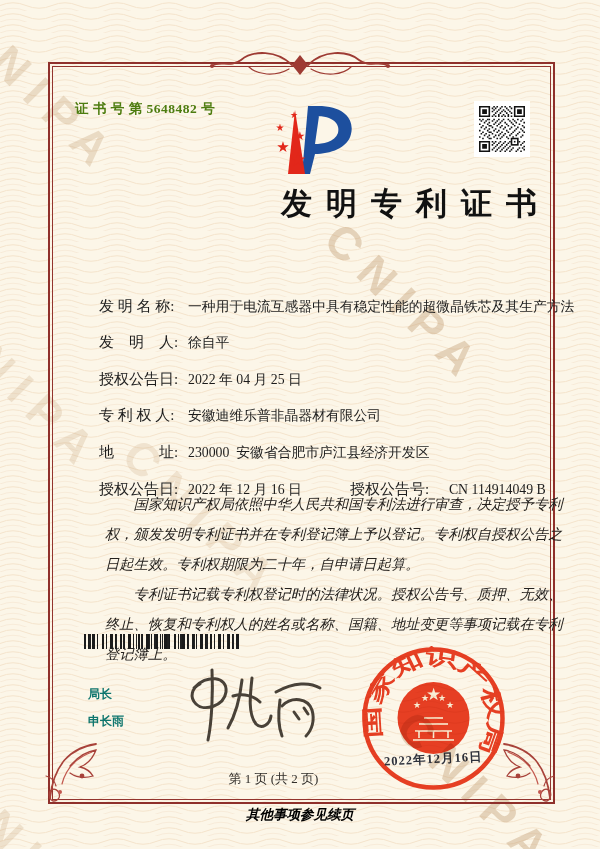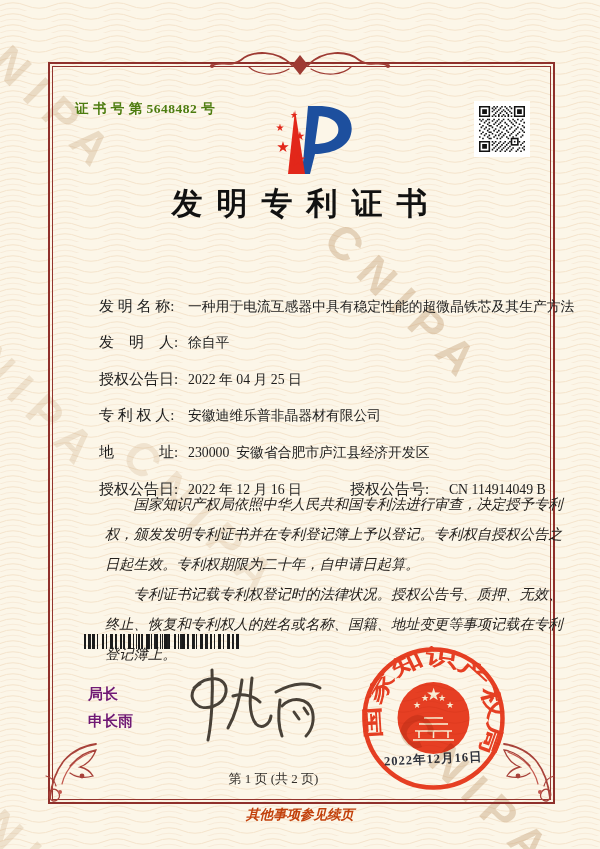--- a/index.html
+++ b/index.html
@@ -17,44 +17,44 @@
   }
   .wm2{color:rgba(196,160,118,.42);}
   .frame{position:absolute; left:48px; top:62px; width:503px; height:738px;
     border:2px solid #8f302b;}
   .frame-inner{position:absolute; inset:2px; border:1px solid #93342e;}
   .cert-no{position:absolute; left:75px; top:100px; font-size:13.5px; font-weight:bold;
     color:#4d7c0f; white-space:pre; letter-spacing:.5px;}
   .logo{position:absolute; left:252px; top:100px;}
   .qr{position:absolute; left:474px; top:101px; background:#ffffff; padding:5px;}
   .title{position:absolute; left:48px; top:183px; width:503px; margin:0;
-    font-size:31px; font-weight:bold; text-align:center; letter-spacing:14px;
+    font-size:31px; font-weight:bold; text-align:right; letter-spacing:14px;
     text-indent:14px; color:#111;}
   .fields{position:absolute; left:75px; top:251px; width:458px; font-weight:normal;}
   .frow{height:36.6px; line-height:36.6px; position:relative; white-space:pre;}
   .flabel{display:inline-block; width:89px; font-size:15px; white-space:pre; vertical-align:baseline;}
   .fvalue{font-size:13.8px; white-space:pre;}
   .col2{position:absolute; left:243px; top:0; white-space:pre;}
   .col2 .flabel{width:auto; margin-right:16px;}
   .paras{position:absolute; left:73px; top:489px; width:460px;
     font-size:14.3px; line-height:30px; color:#24211e; font-style:italic; font-weight:500;margin-left:32px;}
   .paras p{margin:0; text-indent:2em;}
   .barcode{position:absolute; left:84px; top:634px; width:156px; height:15px;
     background-image:
       repeating-linear-gradient(90deg,#1b1b1b 0 2px,rgba(0,0,0,0) 2px 4px,#1b1b1b 4px 5px,rgba(0,0,0,0) 5px 8px,#1b1b1b 8px 11px,rgba(0,0,0,0) 11px 13px,#1b1b1b 13px 14px,rgba(0,0,0,0) 14px 18px),
       repeating-linear-gradient(90deg,#222 0 1px,rgba(0,0,0,0) 1px 5px,#222 5px 7px,rgba(0,0,0,0) 7px 13px);
   }
-  .signer{position:absolute; left:88px; top:681px; font-size:15px; font-weight:bold; color:#701a75;}
+  .signer{position:absolute; left:88px; top:681px; font-size:12px; font-weight:bold; color:#0f766e;}
   .signer div{line-height:27px;}
   .sig{position:absolute; left:176px; top:666px; mix-blend-mode:multiply;}
   .seal{position:absolute; left:361px; top:646px; mix-blend-mode:multiply; opacity:.96;}
   .page-num{position:absolute; left:48px; top:770px; width:451px; text-align:center;
     font-size:13px; color:#33302c; white-space:pre;}
   .bottom-note{position:absolute; left:0; top:806px; width:600px; text-align:center;
-    font-size:13.5px; font-style:italic; font-weight:600; color:#c2410c;}
+    font-size:13.5px; font-style:italic; font-weight:600; color:#000000;}
   .orn{position:absolute; pointer-events:none;}
   .orn-top{left:205px; top:47px;}
   .orn-bl{left:36px; top:736px;}
   .orn-br{left:500px; top:736px; transform:scaleX(-1);}
 </style>
 </head>
 <body>
 
 <div class="page">
 

